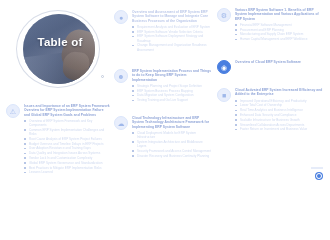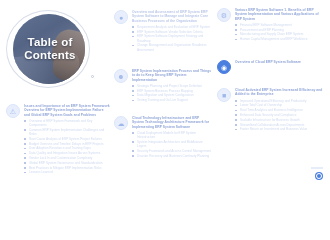--- a/index.html
+++ b/index.html
@@ -20,21 +20,21 @@
     left: 0; top: 0;
     width: 330px;
     height: 186px;
     background: #ffffff;
     overflow: hidden;
   }
 
   
   .hero {
     position: absolute;
-    left: 4px;
+    left: 14px;
     top: 10px;
     width: 92px;
     height: 82px;
   }
   .hero-ring {
     position: absolute;
     left: 2px;
     top: 0px;
     width: 84px;
     height: 78px;
@@ -242,21 +242,20 @@
     <div class="hero-ring"></div>
     <div class="hero-photo">
       <div class="photo-screen"></div>
       <div class="photo-keys"></div>
       <div class="photo-hand"></div>
       <div class="photo-hand2"></div>
       <div class="photo-tint"></div>
     </div>
     <div class="hero-title">
       <div>Table of</div>
-      <div>Contents</div>
     </div>
     <div class="hero-dot"></div>
   </div>
 
   <div class="block" id="block-benefits">
     <div class="icon-badge">
       <span class="glyph">●</span>
     </div>
     <div class="block-body">
       <p class="block-heading">Overview and Assessment of ERP System ERP System Software to Manage and Integrate Core Business Processes of the Organization</p>

